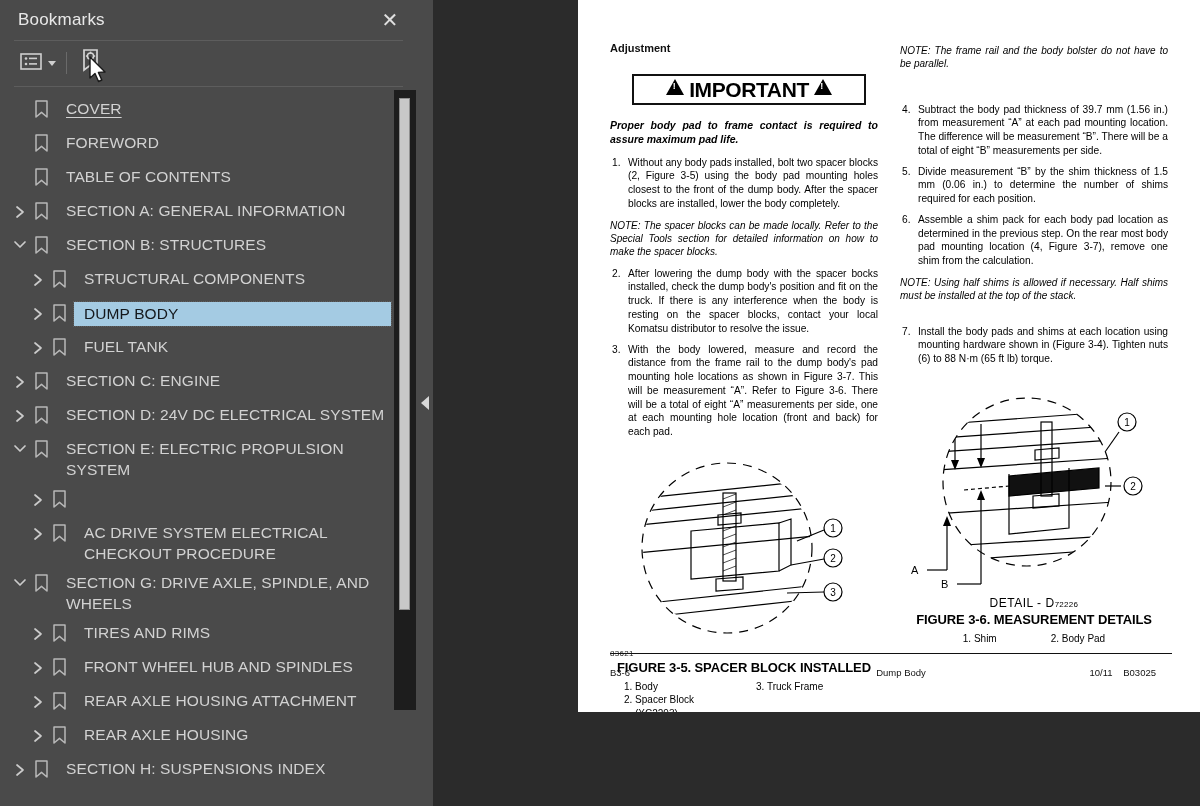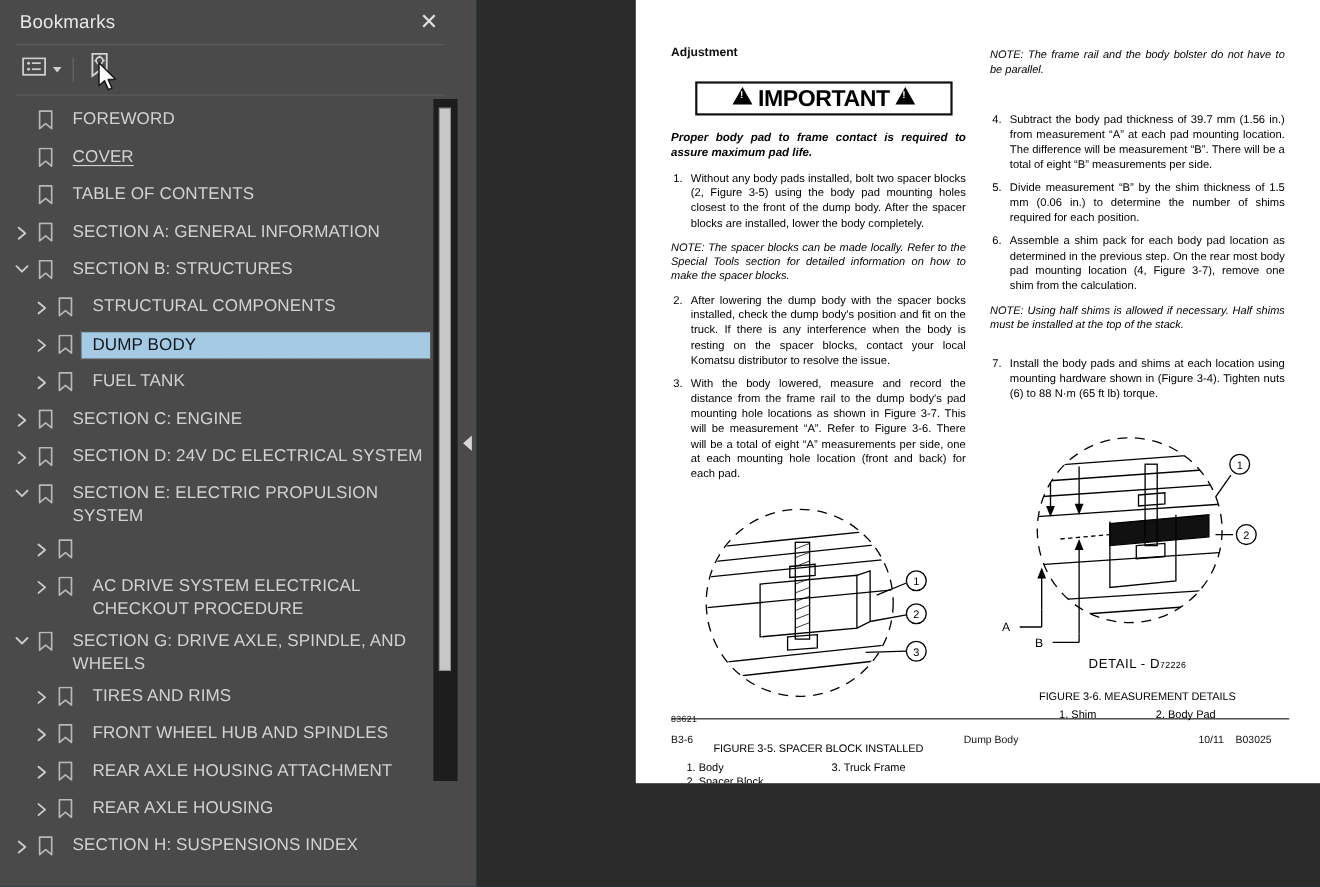--- a/index.html
+++ b/index.html
@@ -8,21 +8,21 @@
     margin: 0; padding: 0;
     width: 1200px; height: 806px;
     overflow: hidden;
     background: #2b2b2b;
     font-family: "Liberation Sans", sans-serif;
   }
   #app {
     position: relative;
     width: 1200px; height: 806px;
     display: flex;
-    background: #0f766e;
+    background: #ef4444;
   }
 
   
   #sidebar {
     position: relative;
     width: 417px;
     height: 806px;
     background: #4a4a4a;
     display: flex;
     flex-direction: column;
@@ -301,24 +301,24 @@
   .fig-svg { display: block; margin: 0 auto; }
   .fig-code {
     font-size: 8px;
     text-align: left;
     color: #222;
     margin-top: -4px;
     padding-right: 12px;
     letter-spacing: 0.3px;
   }
   .fig-title {
-    font-size: 10px;
-    font-weight: normal;
+    font-size: 13px;
+    font-weight: bold;
     text-align: center;
-    margin-top: 18px;
+    margin-top: 2px;
     letter-spacing: -0.1px;
   }
   .detail-label {
     font-size: 12px;
     text-align: center;
     margin-top: 2px;
     letter-spacing: 0.5px;
   }
   .fig-legend {
     display: flex;
@@ -402,33 +402,33 @@
 
       <span style="position:absolute;left:88px;top:15px;">
         <svg width="22" height="30" viewBox="0 0 22 30">
           <path d="M2 1 L2 22 L7 17.5 L10.5 25.5 L13.8 24 L10.4 16.4 L17 16 Z" fill="#ffffff" stroke="#1a1a1a" stroke-width="1.4" stroke-linejoin="round"></path>
         </svg>
       </span>
     </div>
     <div class="sb-divider"></div>
 
     <div class="sb-tree" id="tree">
+        <div class="tree-row lvl0 underline">
+          <span class="tw-chev"></span>
+          <span class="tw-icon"><svg width="15" height="19" viewBox="0 0 15 19">
+              <path d="M2 1 H13 V17 L7.5 12.4 L2 17 Z" fill="none" stroke="#b8b8b8" stroke-width="1.5" stroke-linejoin="round"></path>
+            </svg></span>
+          <span class="tw-label">COVER</span>
+        </div>
         <div class="tree-row lvl0">
           <span class="tw-chev"></span>
           <span class="tw-icon"><svg width="15" height="19" viewBox="0 0 15 19">
               <path d="M2 1 H13 V17 L7.5 12.4 L2 17 Z" fill="none" stroke="#b8b8b8" stroke-width="1.5" stroke-linejoin="round"></path>
             </svg></span>
           <span class="tw-label">FOREWORD</span>
-        </div>
-        <div class="tree-row lvl0 underline">
-          <span class="tw-chev"></span>
-          <span class="tw-icon"><svg width="15" height="19" viewBox="0 0 15 19">
-              <path d="M2 1 H13 V17 L7.5 12.4 L2 17 Z" fill="none" stroke="#b8b8b8" stroke-width="1.5" stroke-linejoin="round"></path>
-            </svg></span>
-          <span class="tw-label">COVER</span>
         </div>
         <div class="tree-row lvl0">
           <span class="tw-chev"></span>
           <span class="tw-icon"><svg width="15" height="19" viewBox="0 0 15 19">
               <path d="M2 1 H13 V17 L7.5 12.4 L2 17 Z" fill="none" stroke="#b8b8b8" stroke-width="1.5" stroke-linejoin="round"></path>
             </svg></span>
           <span class="tw-label">TABLE OF CONTENTS</span>
         </div>
         <div class="tree-row lvl0">
           <span class="tw-chev">

